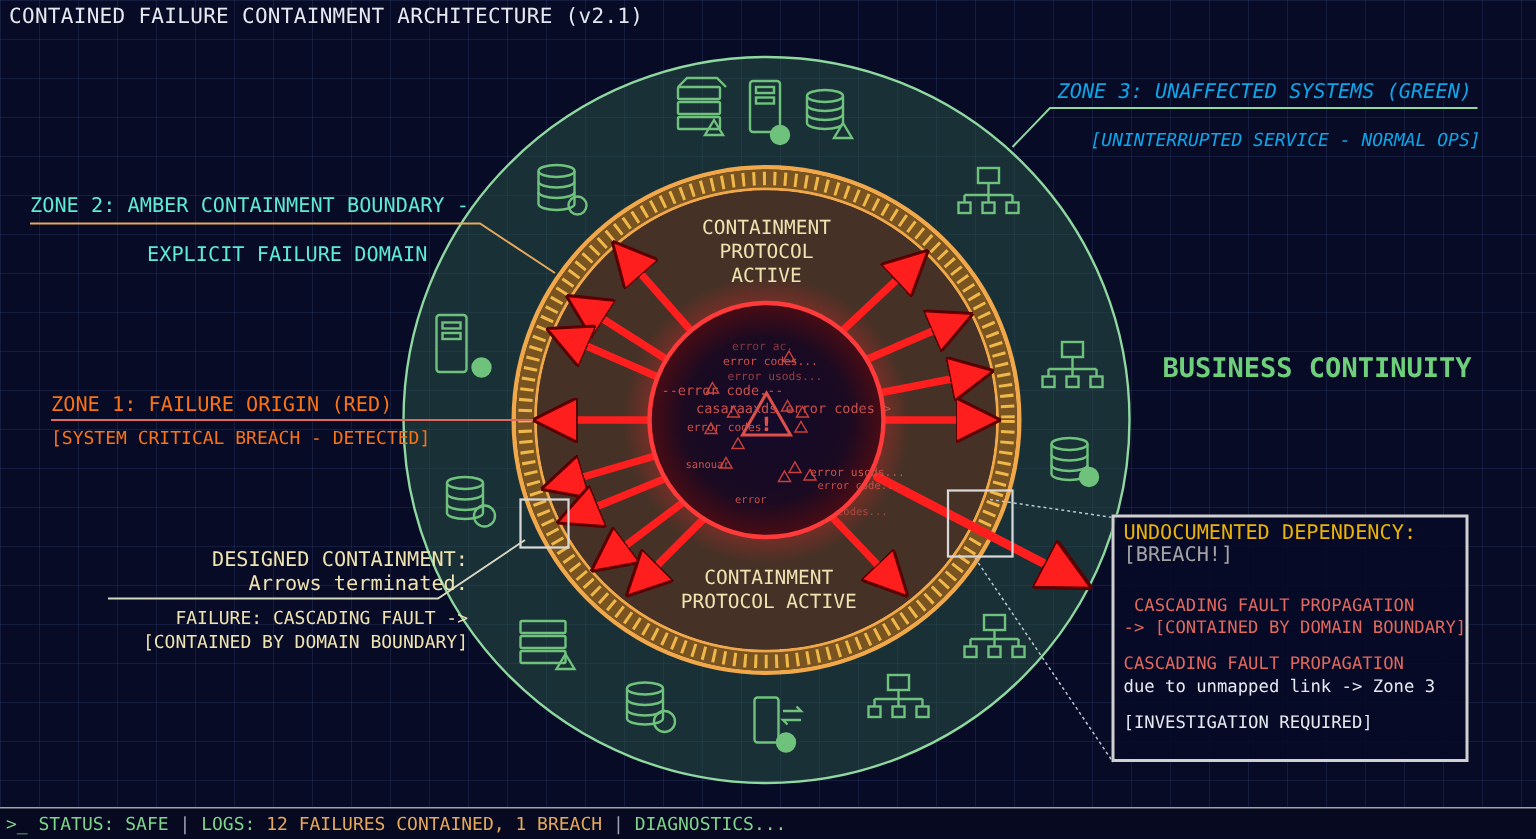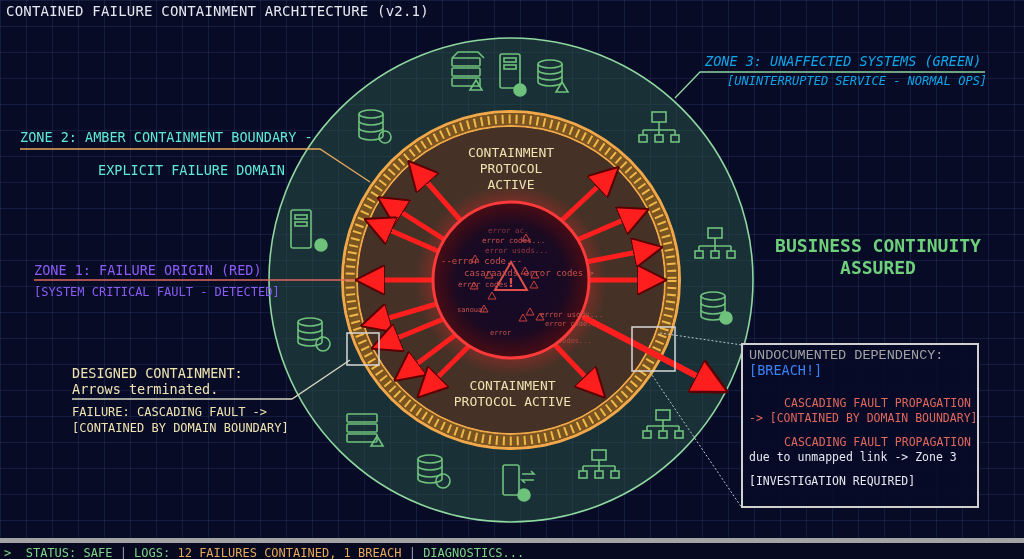--- a/index.html
+++ b/index.html
@@ -3,47 +3,47 @@
 <meta charset="utf-8">
 <style>
   html,body{margin:0;padding:0;}
   body{width:1024px;height:559px;overflow:hidden;background:#070b26;position:relative;font-family:"DejaVu Sans Mono","Liberation Mono",monospace;}
   .grid{position:absolute;inset:0;background-image:linear-gradient(rgba(70,90,150,0.22) 1px,transparent 1px),linear-gradient(90deg,rgba(70,90,150,0.22) 1px,transparent 1px);background-size:26px 26px;}
   .title{position:absolute;left:6px;top:3px;font-size:14px;color:#e6e8f0;letter-spacing:0.2px;white-space:nowrap;}
   svg.main{position:absolute;left:0;top:0;}
   .lbl{position:absolute;white-space:nowrap;font-size:12.5px;line-height:16px;}
   .amber{color:#5eead4;}
   .green{color:#0ea5e9;font-style:italic;}
-  .red{color:#8b5cf6;}
+  .red{color:#f97316;}
   .cream{color:#efe3b0;}
   .zone3{left:705px;top:53px;}
   .zone3 .l1{font-size:13.5px;}
-  .zone3 .l2{font-size:12px;margin-top:4px;padding-left:22px;}
+  .zone3 .l2{font-size:12px;margin-top:16px;padding-left:22px;}
   .zone2{left:20px;top:129px;}
   .zone2 .l1{font-size:13.5px;}
   .zone2 .l2{font-size:13.5px;padding-left:78px;margin-top:17px;}
   .zone1{left:34px;top:262px;}
   .zone1 .l1{font-size:13.5px;}
   .zone1 .l2{font-size:12px;margin-top:6px;}
-  .designed{left:72px;top:365px;width:240px;text-align:left;}
+  .designed{left:72px;top:365px;width:240px;text-align:right;}
   .designed .l1,.designed .l2{font-size:13.5px;}
   .designed .l3,.designed .l4{font-size:12px;}
   .designed .l3{margin-top:7px;}
   .biz{left:758px;top:235px;width:240px;text-align:center;color:#6fd07c;font-size:18px;line-height:22px;font-weight:bold;}
   .cp-top{left:451px;top:145px;width:120px;text-align:center;color:#efe3b0;font-size:13px;line-height:16px;}
   .cp-bot{left:440px;top:378px;width:145px;text-align:center;color:#efe3b0;font-size:13px;line-height:16px;}
   .core-text{position:absolute;left:440px;top:222px;width:150px;height:120px;font-size:7.5px;line-height:9.5px;color:#c8504b;}
   .core-text span{position:absolute;white-space:nowrap;}
   .breach-box{position:absolute;left:741px;top:343px;width:238px;height:165px;border:2px solid #d0d0d0;background:rgba(7,11,38,0.92);box-sizing:border-box;padding:3px 6px;font-size:12.5px;line-height:15px;}
   .breach-box div{white-space:nowrap;}
-  .bb-title{color:#a3a3a3;font-size:13.5px;font-family:Liberation Mono, monospace;}
-  .bb-breach{color:#3b82f6;font-size:13.5px;}
-  .bb-red{color:#e0685e;font-size:11.5px;text-align:right;}
+  .bb-title{color:#eab308;font-size:13.5px;}
+  .bb-breach{color:#a3a3a3;font-size:13.5px;}
+  .bb-red{color:#e0685e;font-size:11.5px;}
   .bb-white{color:#e6e8f0;font-size:11.5px;}
-  .statusbar{position:absolute;left:0;top:538px;width:1024px;height:21px;border-top:5px solid #a3a3a3;background:#060920;font-size:12px;line-height:21px;padding-left:4px;box-sizing:border-box;white-space:nowrap;}
+  .statusbar{position:absolute;left:0;top:538px;width:1024px;height:21px;border-top:1px solid #a3a3a3;background:#060920;font-size:12px;line-height:21px;padding-left:4px;box-sizing:border-box;white-space:nowrap;}
   .sb-green{color:#7fd48a;}
   .sb-amber{color:#e6a85a;}
   .sb-sep{color:#9aa0b8;}
 </style>
 </head>
 <body>
 
 <div class="grid"></div>
 
 <div class="title">CONTAINED FAILURE CONTAINMENT ARCHITECTURE (v2.1)</div>
@@ -252,33 +252,32 @@
 <div class="lbl zone3 green">
   <div class="l1">ZONE 3: UNAFFECTED SYSTEMS (GREEN)</div>
   <div class="l2">[UNINTERRUPTED SERVICE - NORMAL OPS]</div>
 </div>
 <div class="lbl zone2 amber">
   <div class="l1">ZONE 2: AMBER CONTAINMENT BOUNDARY -</div>
   <div class="l2">EXPLICIT FAILURE DOMAIN</div>
 </div>
 <div class="lbl zone1 red">
   <div class="l1">ZONE 1: FAILURE ORIGIN (RED)</div>
-  <div class="l2">[SYSTEM CRITICAL FAULT - DETECTED]</div>
+  <div class="l2">[SYSTEM CRITICAL BREACH - DETECTED]</div>
 </div>
 
 <div class="lbl designed cream">
   <div class="l1">DESIGNED CONTAINMENT:</div>
   <div class="l2">Arrows terminated.</div>
   <div class="l3">FAILURE: CASCADING FAULT -&gt;</div>
   <div class="l4">[CONTAINED BY DOMAIN BOUNDARY]</div>
 </div>
 
 <div class="lbl biz">
   <div>BUSINESS CONTINUITY</div>
-  <div>ASSURED</div>
 </div>
 
 <div class="breach-box">
   <div class="bb-title">UNDOCUMENTED DEPENDENCY:</div>
   <div class="bb-breach">[BREACH!]</div>
   <div style="height:18px"></div>
   <div class="bb-red" style="white-space:pre"> CASCADING FAULT PROPAGATION</div>
   <div class="bb-red">-&gt; [CONTAINED BY DOMAIN BOUNDARY]</div>
   <div style="height:9px"></div>
   <div class="bb-red">CASCADING FAULT PROPAGATION</div>

